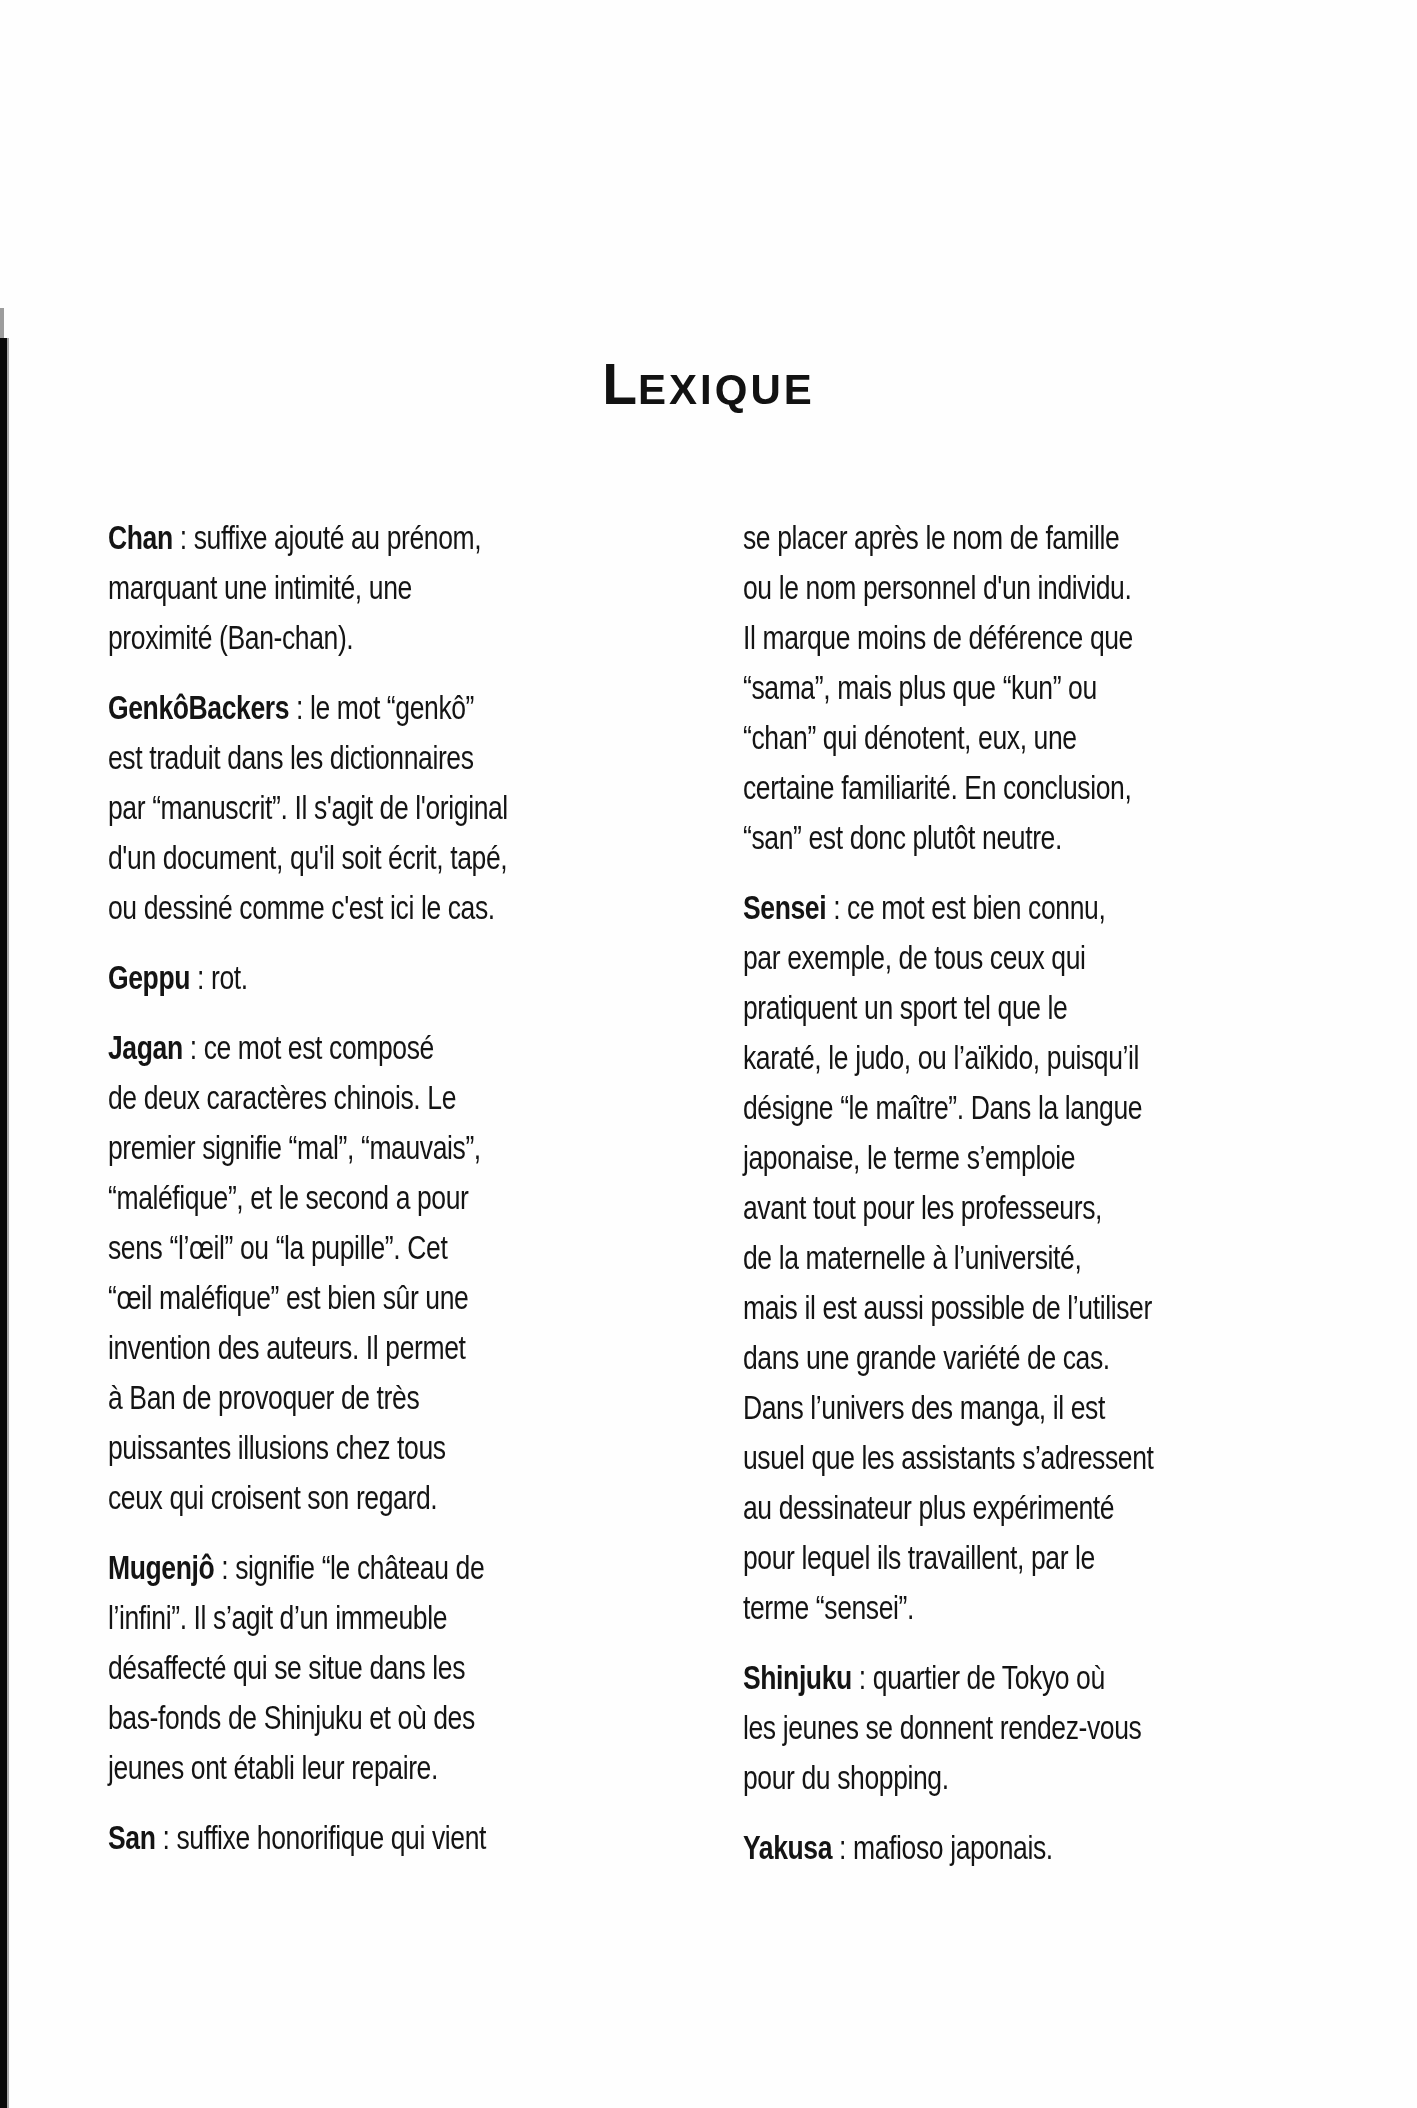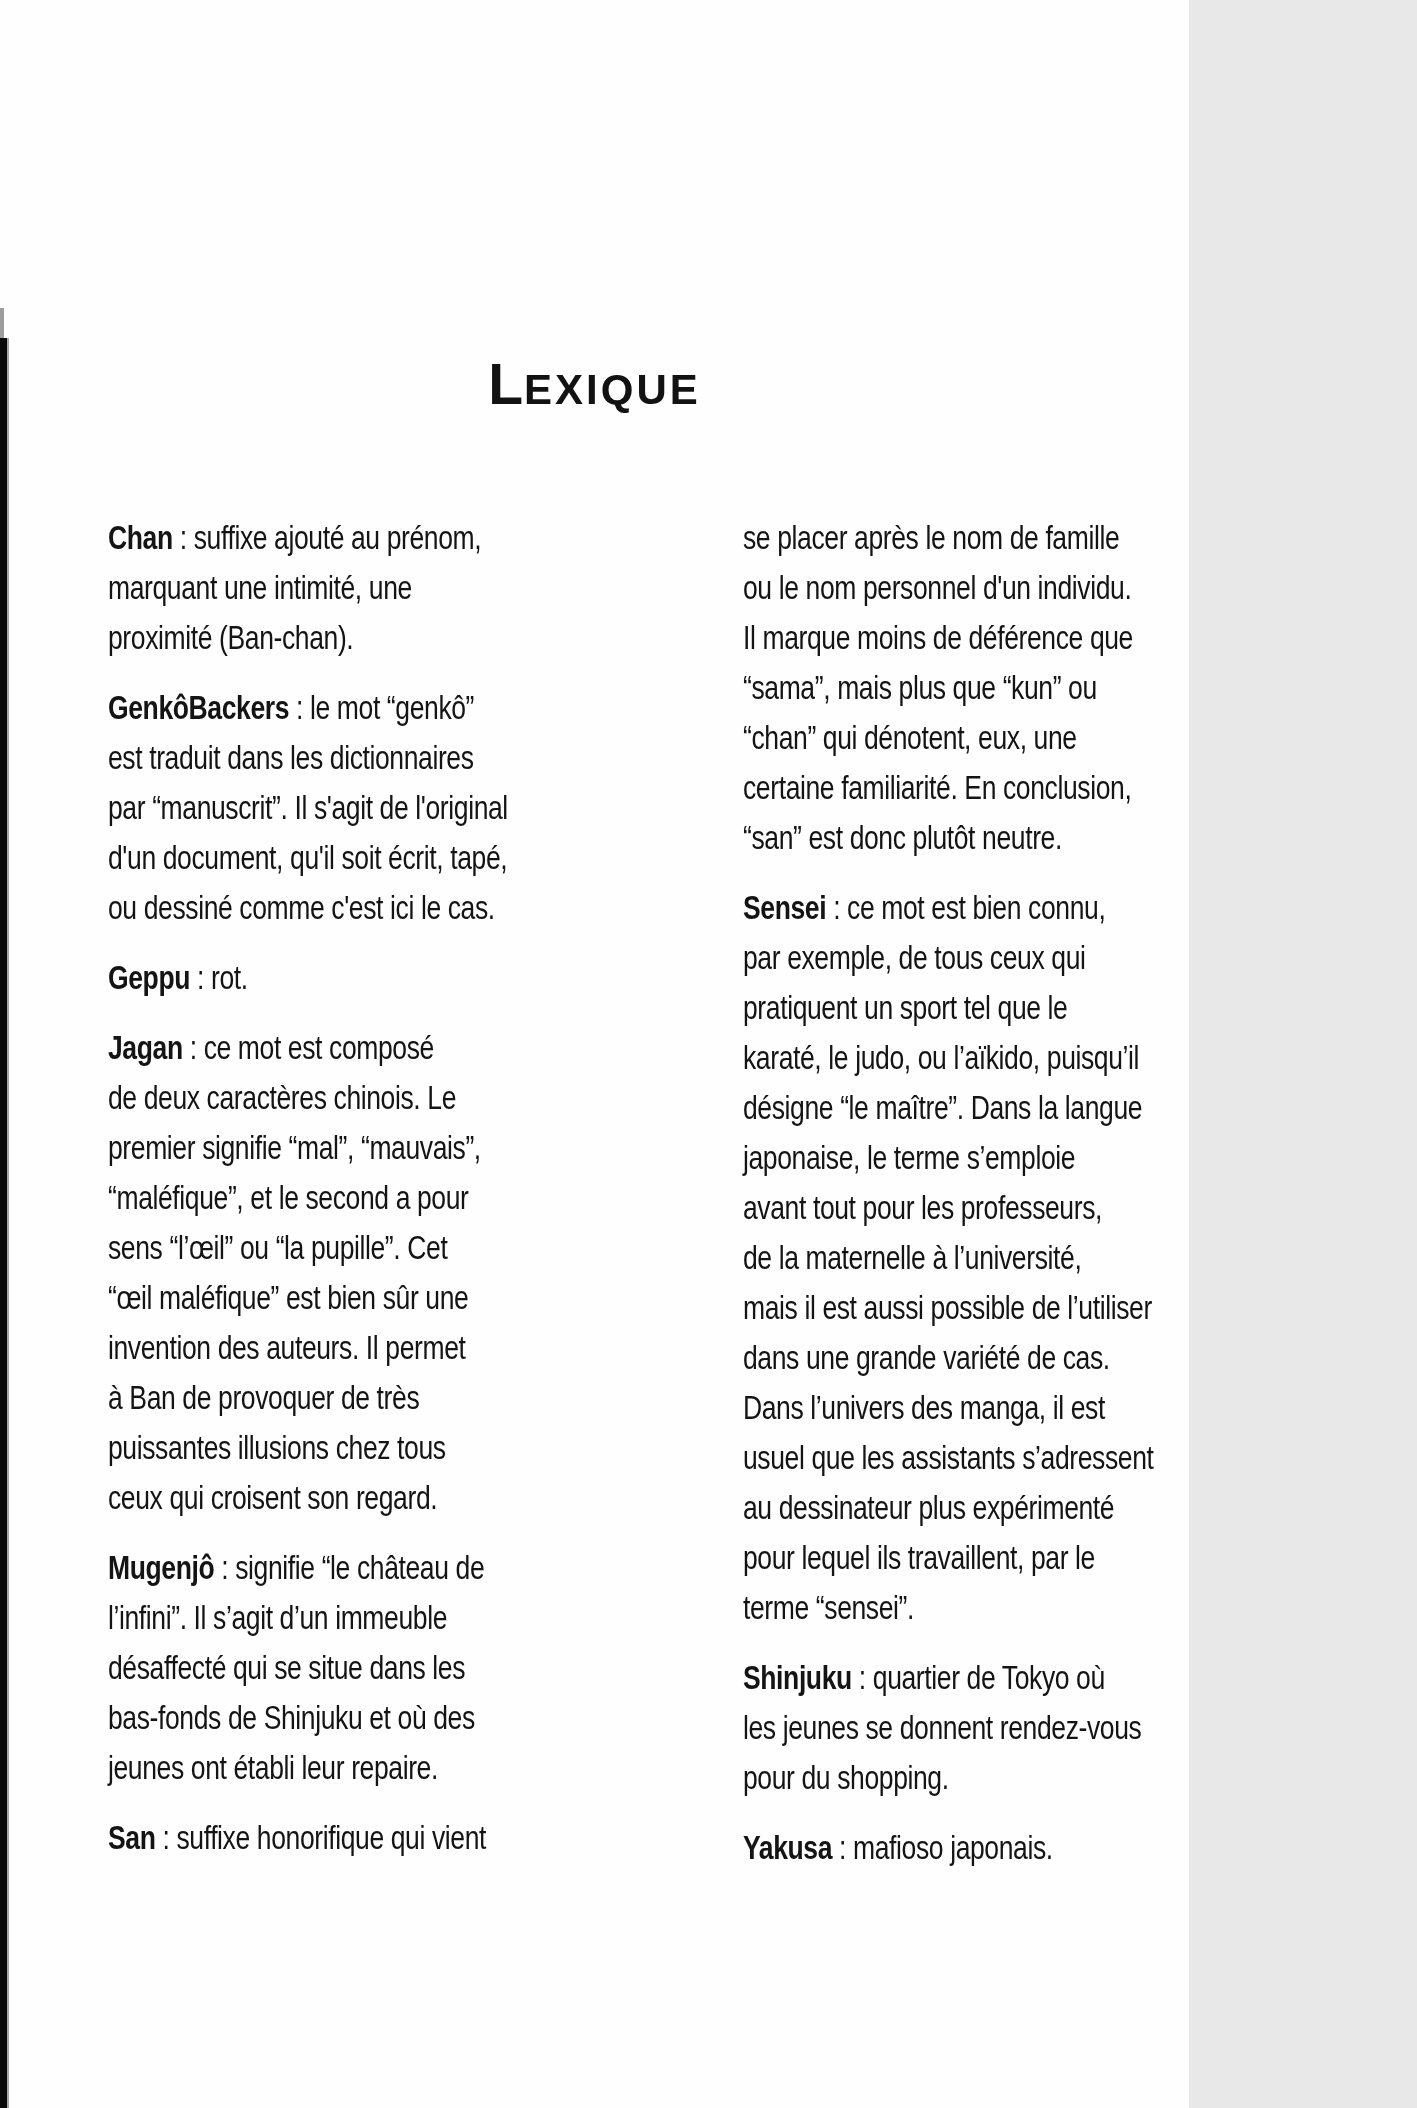--- a/index.html
+++ b/index.html
@@ -1,18 +1,18 @@
 <!DOCTYPE html>
 <html lang="fr"><head>
 <meta charset="utf-8">
 <style>
   html, body { margin: 0; padding: 0; background: #e8e8e8; }
   .page {
     position: relative;
-    width: 1189px;
+    width: 1417px;
     height: 2108px;
     background: #fefefe;
     overflow: hidden;
     font-family: "Liberation Sans", sans-serif;
     color: #141414;
   }
   
   .edge-strip {
     position: absolute;
     left: 0;

